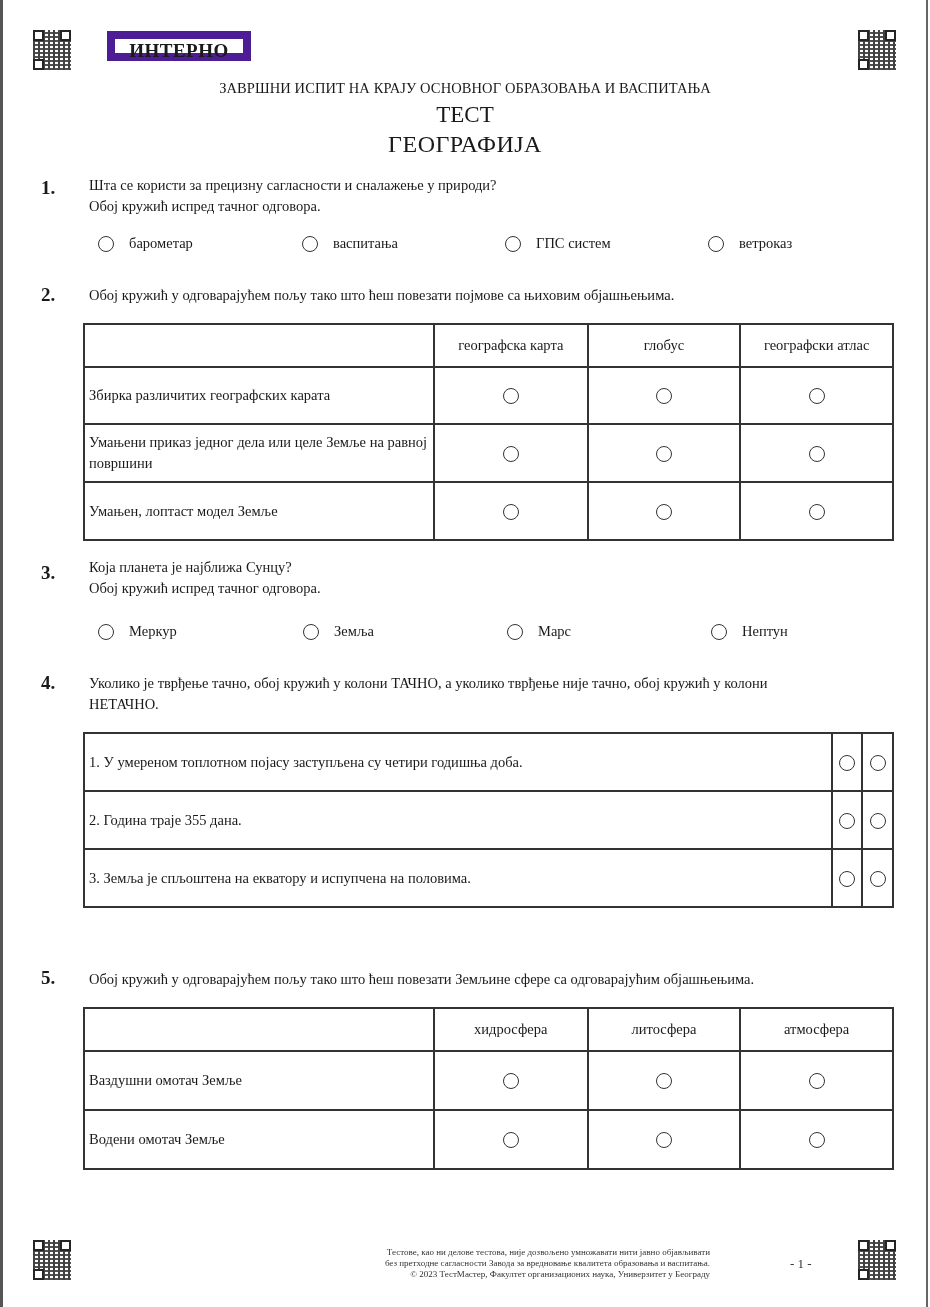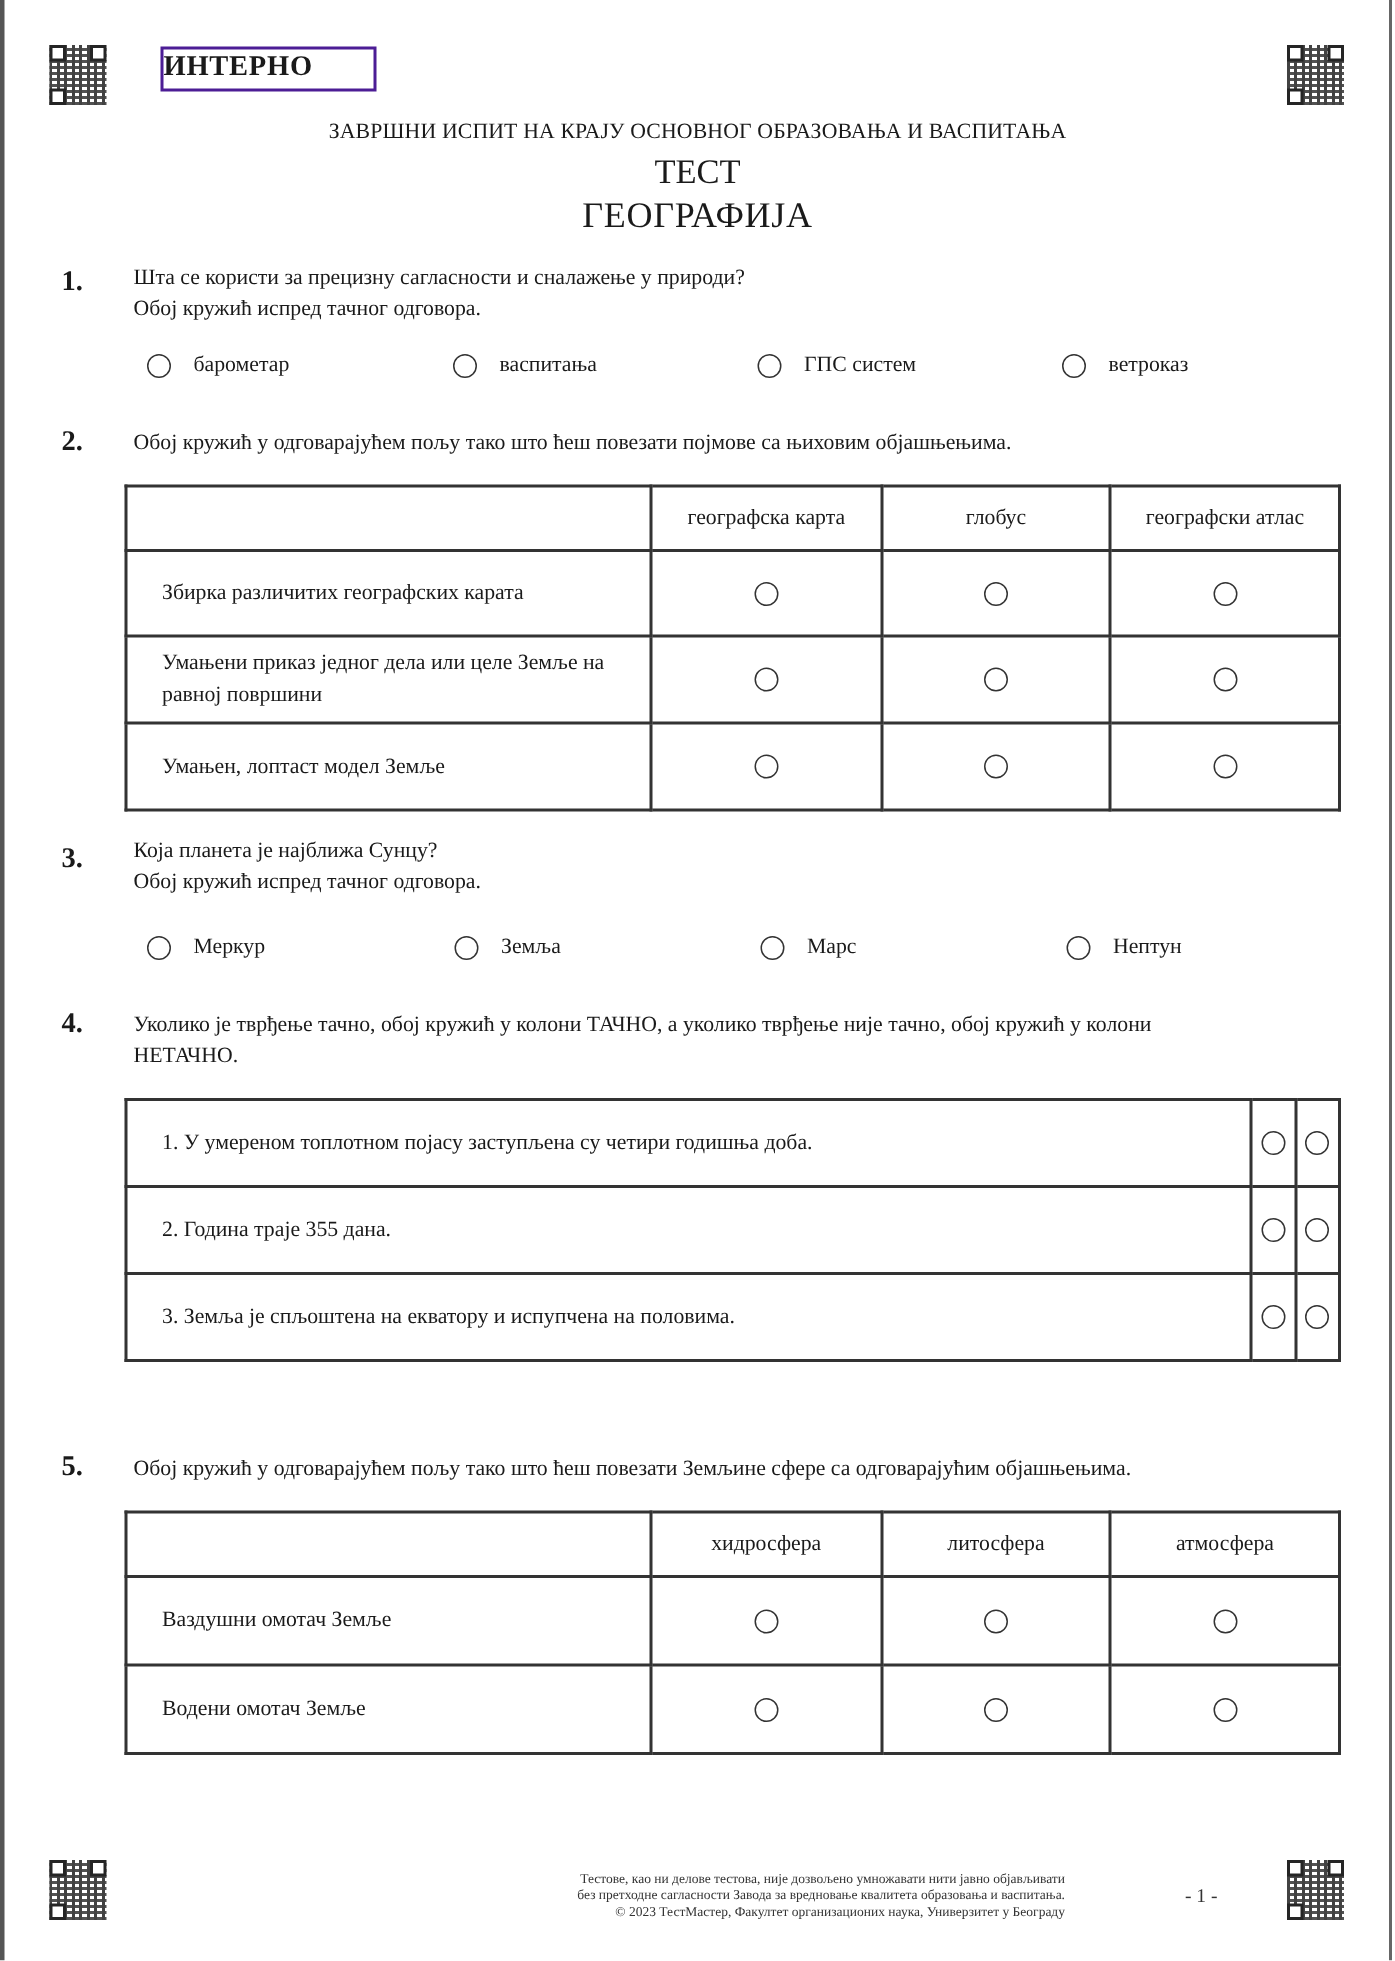--- a/index.html
+++ b/index.html
@@ -18,38 +18,38 @@
   .qr::after { content: ""; position: absolute; inset: 0; background:
           linear-gradient(#fff,#fff) 2px 2px/7px 7px no-repeat,
           linear-gradient(#fff,#fff) 29px 2px/7px 7px no-repeat,
           linear-gradient(#fff,#fff) 2px 31px/7px 7px no-repeat; }
   .qr-tl { left: 33px; top: 30px; }
   .qr-tr { left: 858px; top: 30px; }
   .qr-bl { left: 33px; top: 1240px; }
   .qr-br { left: 858px; top: 1240px; }
 
   .badge { position: absolute; left: 107px; top: 31px; width: 144px; height: 30px;
-           border: 2px solid #4c1d95; font-family: "Liberation Serif", serif; font-weight: bold;
-           font-size: 19px; text-align: left; line-height: 24px; letter-spacing: 0.5px; }
+           border: 8px solid #4c1d95; font-family: "Liberation Serif", serif; font-weight: bold;
+           font-size: 19px; text-align: center; line-height: 24px; letter-spacing: 0.5px; }
 
   .hdr-sub { position: absolute; left: 0; width: 930px; top: 80px; text-align: center; font-size: 14.5px; letter-spacing: 0.1px; }
   .hdr-t1 { position: absolute; left: 0; width: 930px; top: 102px; text-align: center; font-size: 23px; }
   .hdr-t2 { position: absolute; left: 0; width: 930px; top: 131px; text-align: center; font-size: 24px; letter-spacing: 0.5px; }
 
   .qnum { position: absolute; left: 41px; font-weight: bold; font-size: 19px; }
   .qtext { position: absolute; left: 89px; font-size: 14.5px; line-height: 21px; }
 
   .opt { position: absolute; display: flex; align-items: center; font-size: 14.5px; }
   .circle { display: inline-block; width: 16px; height: 16px; border: 1.6px solid #333; border-radius: 50%; background: #fff; }
   .opt .circle { margin-right: 15px; }
 
   table.grid { position: absolute; border-collapse: collapse; font-size: 14.5px; }
   table.grid td, table.grid th { border: 2px solid #333; font-weight: normal; }
   table.grid th { text-align: center; vertical-align: middle; }
-  table.grid td.lbl { padding-left: 23px; text-align: left; vertical-align: middle; line-height: 21px; }
+  table.grid td.lbl { padding-left: 4px; text-align: left; vertical-align: middle; line-height: 21px; }
   table.grid td.c { text-align: center; vertical-align: middle; }
   table.grid td.c .circle { vertical-align: middle; }
 
   .footer-note { position: absolute; left: 230px; width: 480px; top: 1247px; text-align: right;
                  font-size: 9px; line-height: 11px; color: #333; }
   .page-num { position: absolute; left: 790px; top: 1256px; font-size: 13px; color: #333; }
 </style>
 </head>
 <body>
 

